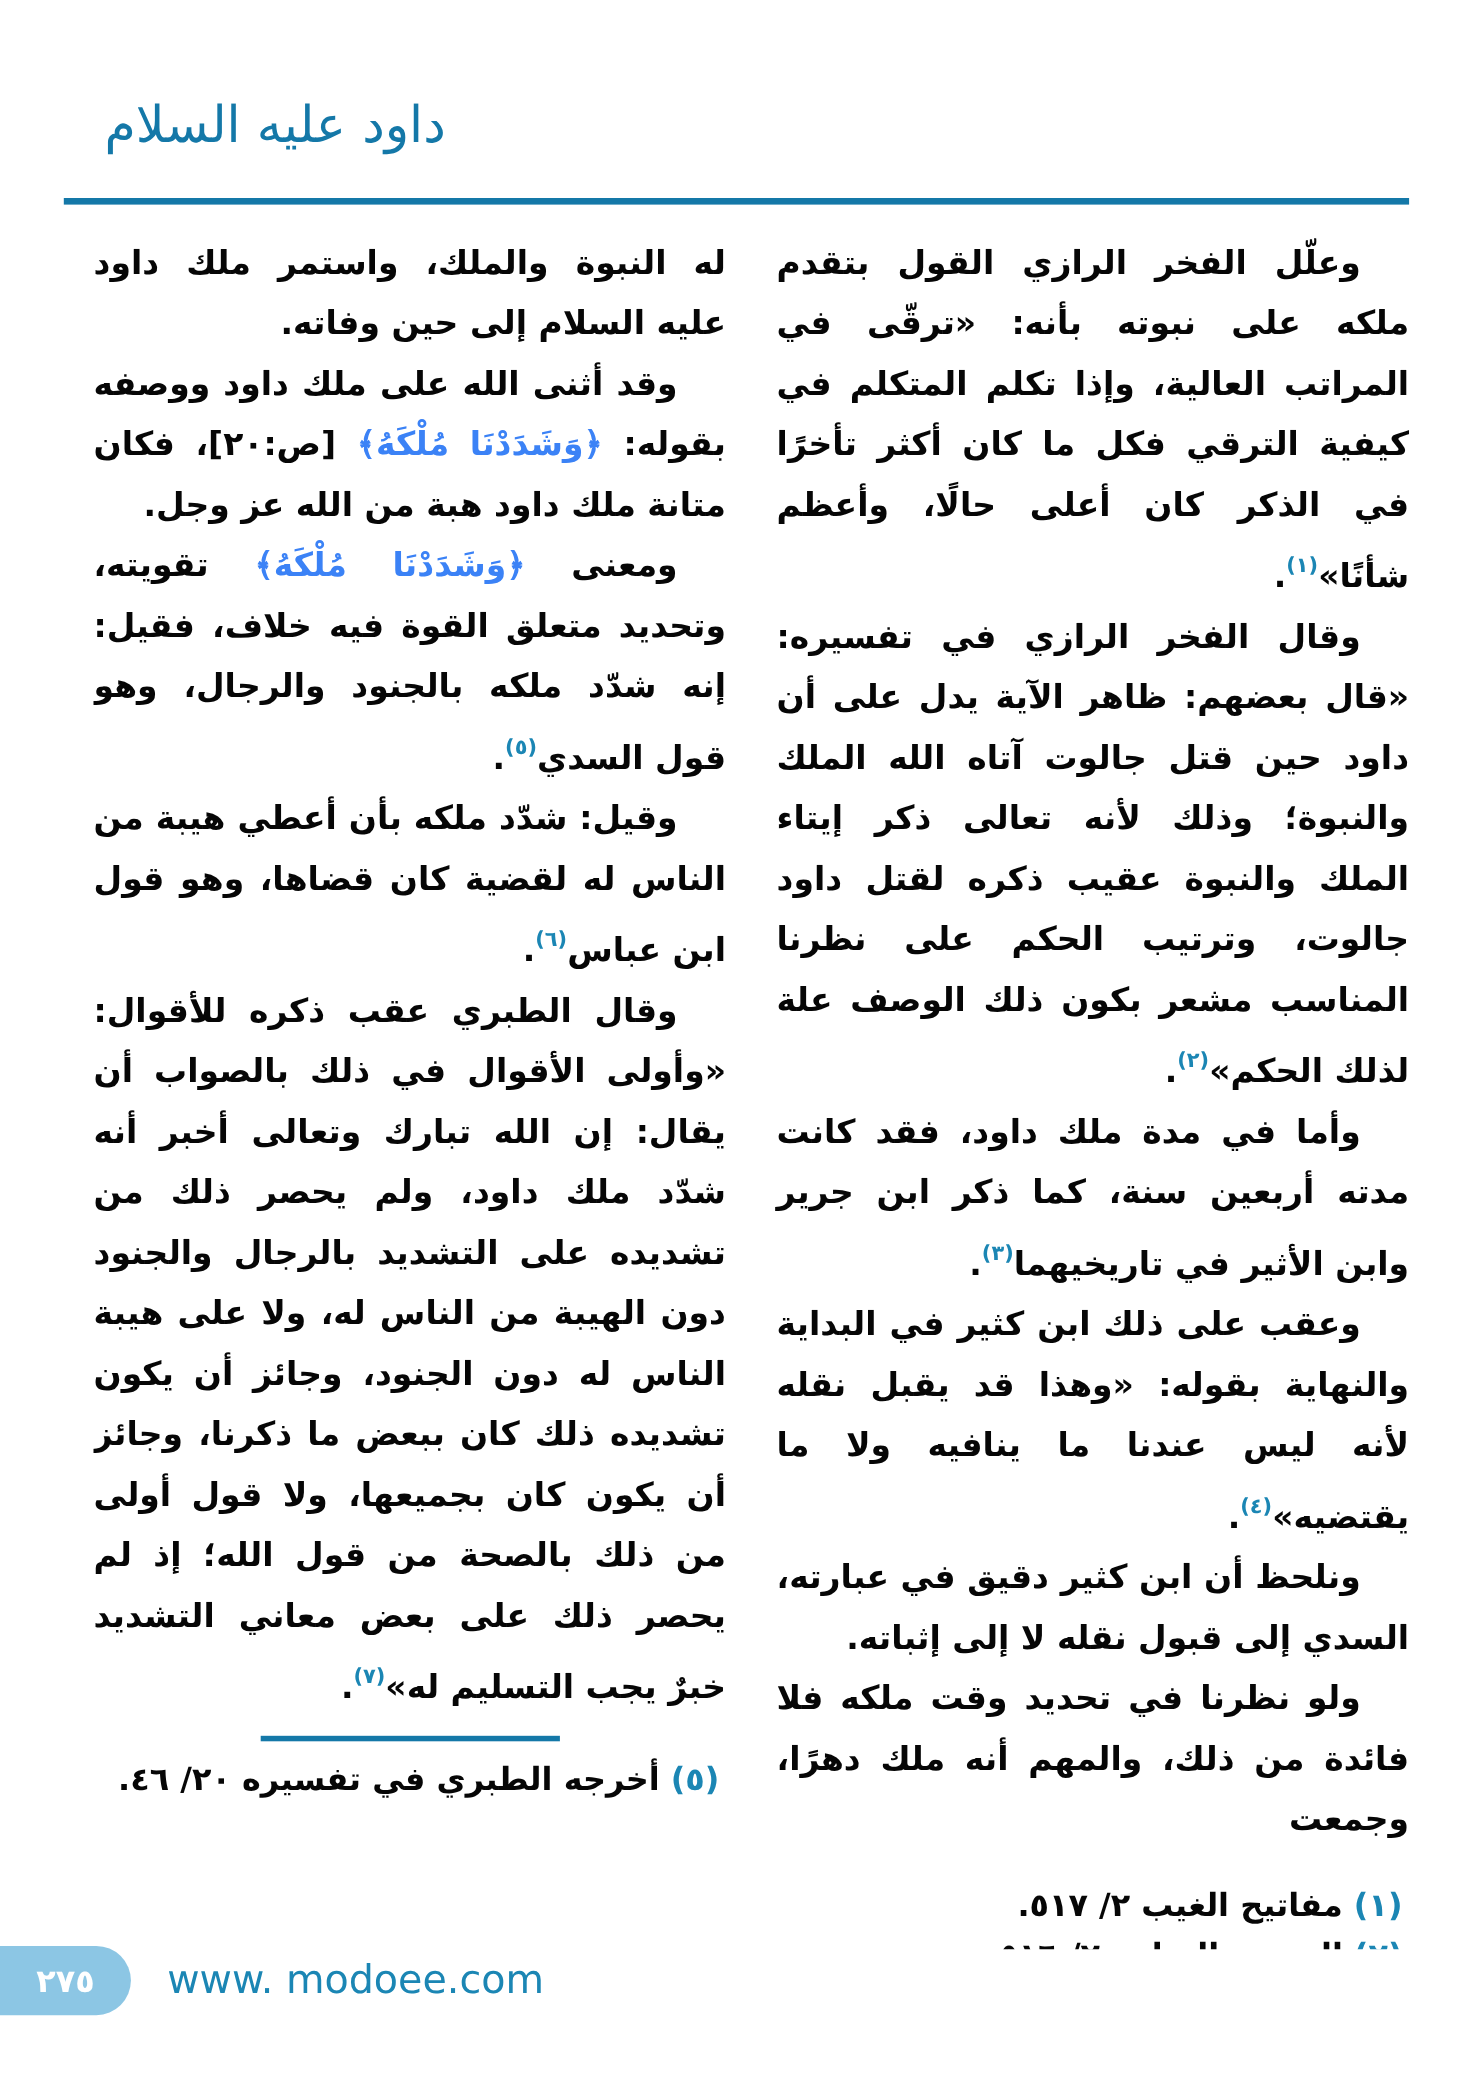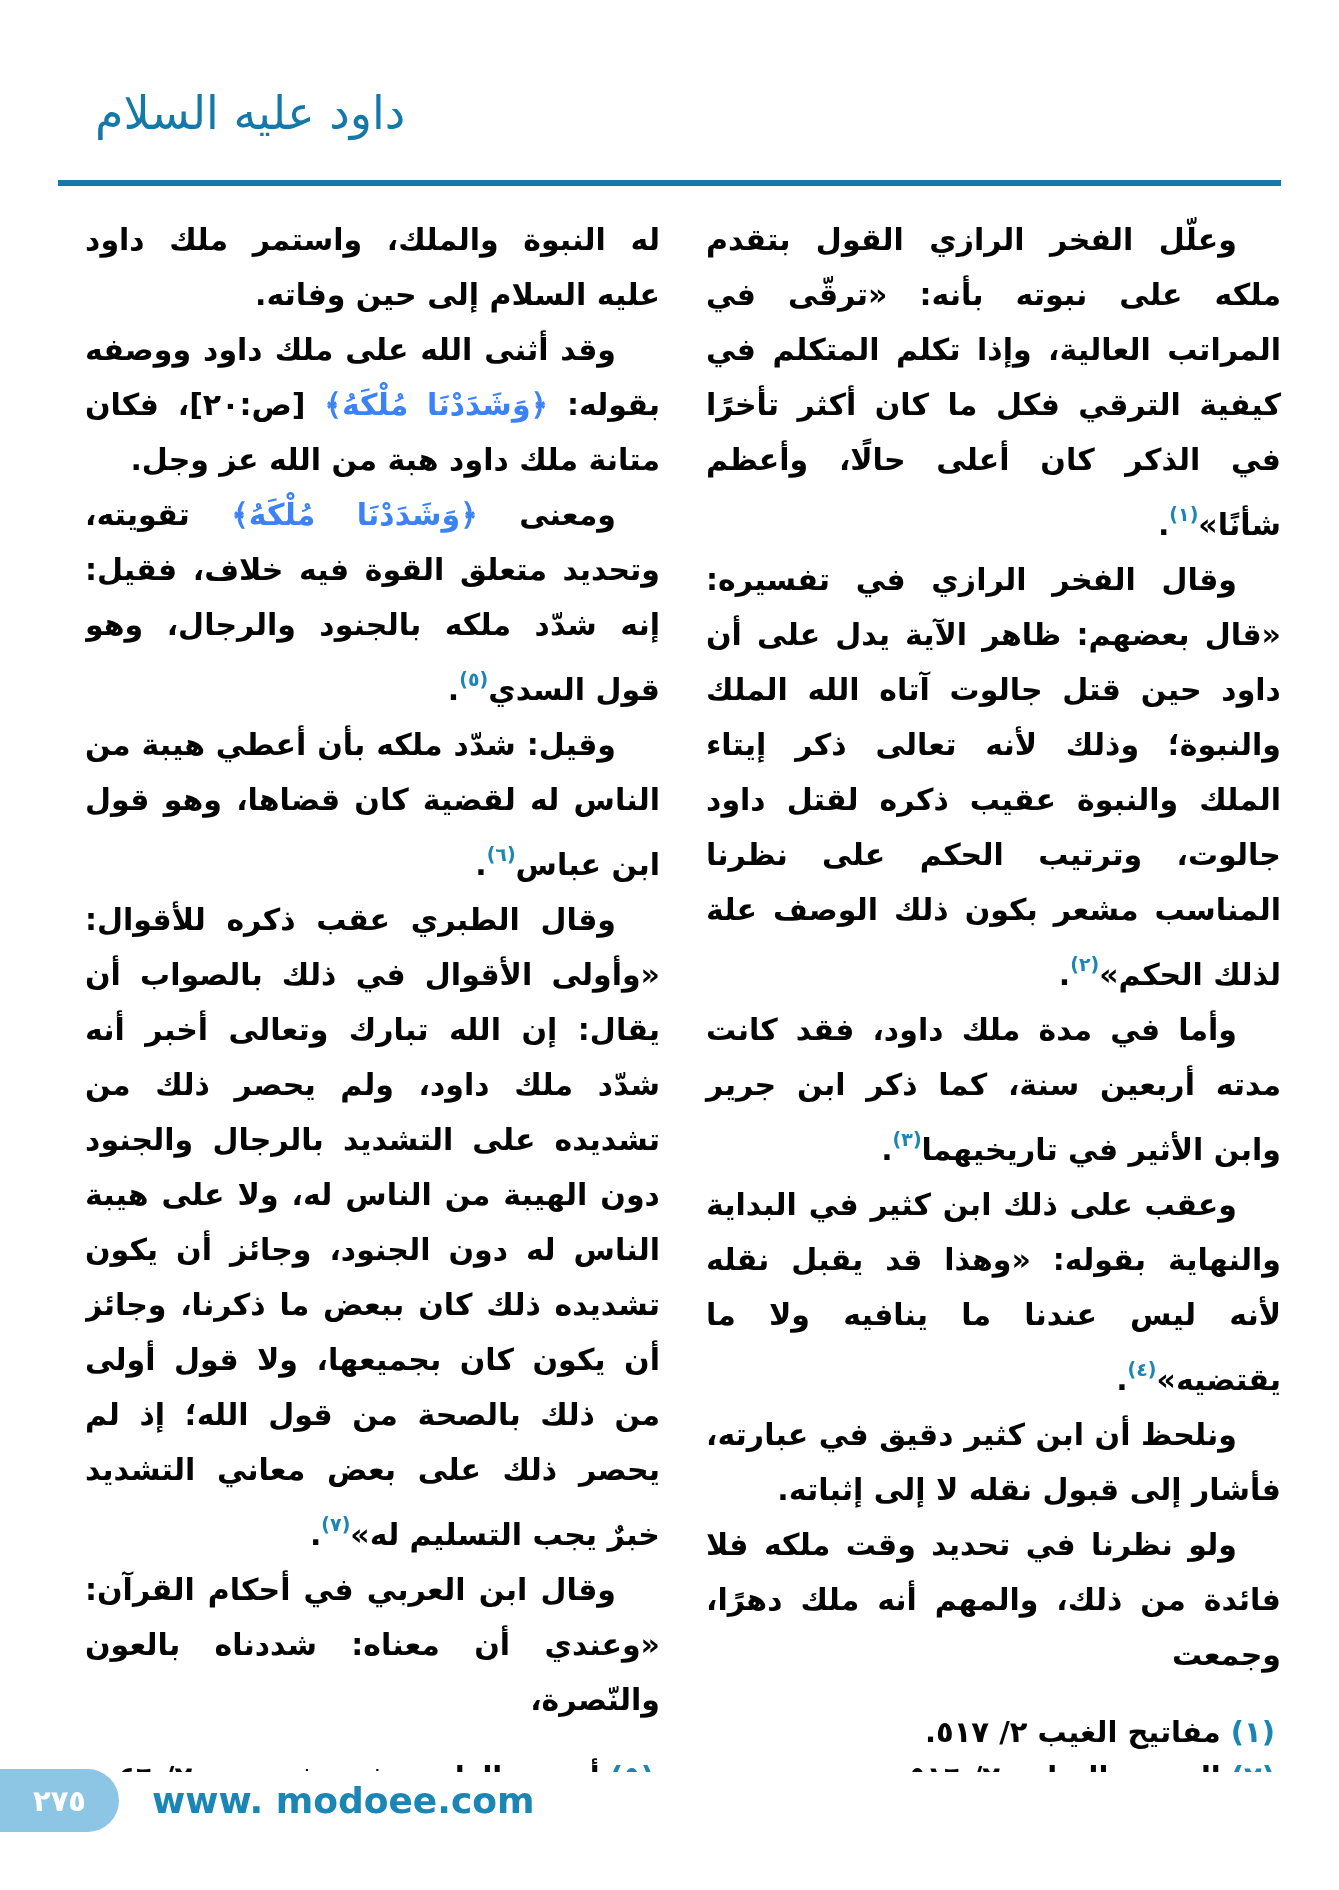--- a/index.html
+++ b/index.html
@@ -40,53 +40,52 @@
   }
   .fn-num{color:#1b86b4;margin-left:10px;}
   .page-badge{
     position:absolute;left:0;top:1769px;width:119px;height:63px;
     background:#8cc6e4;border-radius:0 32px 32px 0;
     display:flex;align-items:center;justify-content:center;
   }
   .page-badge span{color:#ffffff;font-size:29px;font-weight:700;letter-spacing:2px;}
   .website{
     position:absolute;left:152px;top:1780px;direction:ltr;
-    color:#1b86b4;font-size:36px;font-weight:700;
+    color:#1b86b4;font-size:36px;font-weight:400;
   }
 </style>
 </head>
 <body>
 
 <div class="header-title">داود عليه السلام</div>
 <div class="header-rule"></div>
 
 <div class="main">
   <div class="col">
     <div class="paragraphs">
         <p><span>وعلّل الفخر الرازي القول بتقدم ملكه على نبوته بأنه: «ترقّى في المراتب العالية، وإذا تكلم المتكلم في كيفية الترقي فكل ما كان أكثر تأخرًا في الذكر كان أعلى حالًا، وأعظم شأنًا»</span><span class="fnref">(١)</span><span>.</span></p>
         <p><span>وقال الفخر الرازي في تفسيره: «قال بعضهم: ظاهر الآية يدل على أن داود حين قتل جالوت آتاه الله الملك والنبوة؛ وذلك لأنه تعالى ذكر إيتاء الملك والنبوة عقيب ذكره لقتل داود جالوت، وترتيب الحكم على نظرنا المناسب مشعر بكون ذلك الوصف علة لذلك الحكم»</span><span class="fnref">(٢)</span><span>.</span></p>
         <p><span>وأما في مدة ملك داود، فقد كانت مدته أربعين سنة، كما ذكر ابن جرير وابن الأثير في تاريخيهما</span><span class="fnref">(٣)</span><span>.</span></p>
         <p><span>وعقب على ذلك ابن كثير في البداية والنهاية بقوله: «وهذا قد يقبل نقله لأنه ليس عندنا ما ينافيه ولا ما يقتضيه»</span><span class="fnref">(٤)</span><span>.</span></p>
-        <p><span>ونلحظ أن ابن كثير دقيق في عبارته، فأشار إلى قبول نقله لا إلى إثباته.</span></p>
+        <p><span>ونلحظ أن ابن كثير دقيق في عبارته، السدي إلى قبول نقله لا إلى إثباته.</span></p>
         <p><span>ولو نظرنا في تحديد وقت ملكه فلا فائدة من ذلك، والمهم أنه ملك دهرًا، وجمعت</span></p>
       </div>
     <hr class="fn-sep">
     <div class="footnotes">
         <div class="footnote"><span class="fn-num">(١)</span><span>مفاتيح الغيب ٢/ ٥١٧.</span></div>
         <div class="footnote"><span class="fn-num">(٢)</span><span>المصدر السابق ٢/ ٥١٦.</span></div>
       </div>
   </div>
   <div class="col">
     <div class="paragraphs">
         <p class="no-indent"><span>له النبوة والملك، واستمر ملك داود عليه السلام إلى حين وفاته.</span></p>
         <p><span>وقد أثنى الله على ملك داود ووصفه بقوله: </span><span class="verse">﴿وَشَدَدْنَا مُلْكَهُ﴾</span><span> [ص:٢٠]، فكان متانة ملك داود هبة من الله عز وجل.</span></p>
         <p><span>ومعنى </span><span class="verse">﴿وَشَدَدْنَا مُلْكَهُ﴾</span><span> تقويته، وتحديد متعلق القوة فيه خلاف، فقيل: إنه شدّد ملكه بالجنود والرجال، وهو قول السدي</span><span class="fnref">(٥)</span><span>.</span></p>
         <p><span>وقيل: شدّد ملكه بأن أعطي هيبة من الناس له لقضية كان قضاها، وهو قول ابن عباس</span><span class="fnref">(٦)</span><span>.</span></p>
         <p><span>وقال الطبري عقب ذكره للأقوال: «وأولى الأقوال في ذلك بالصواب أن يقال: إن الله تبارك وتعالى أخبر أنه شدّد ملك داود، ولم يحصر ذلك من تشديده على التشديد بالرجال والجنود دون الهيبة من الناس له، ولا على هيبة الناس له دون الجنود، وجائز أن يكون تشديده ذلك كان ببعض ما ذكرنا، وجائز أن يكون كان بجميعها، ولا قول أولى من ذلك بالصحة من قول الله؛ إذ لم يحصر ذلك على بعض معاني التشديد خبرٌ يجب التسليم له»</span><span class="fnref">(٧)</span><span>.</span></p>
-        <p><span>وقال ابن العربي في أحكام القرآن: «وعندي أن معناه: شددناه بالعون والنّصرة،</span></p>
       </div>
     <hr class="fn-sep">
     <div class="footnotes">
         <div class="footnote"><span class="fn-num">(٥)</span><span>أخرجه الطبري في تفسيره ٢٠/ ٤٦.</span></div>
       </div>
   </div>
 </div>
 
 <div class="page-badge">
   <span>٢٧٥</span>

